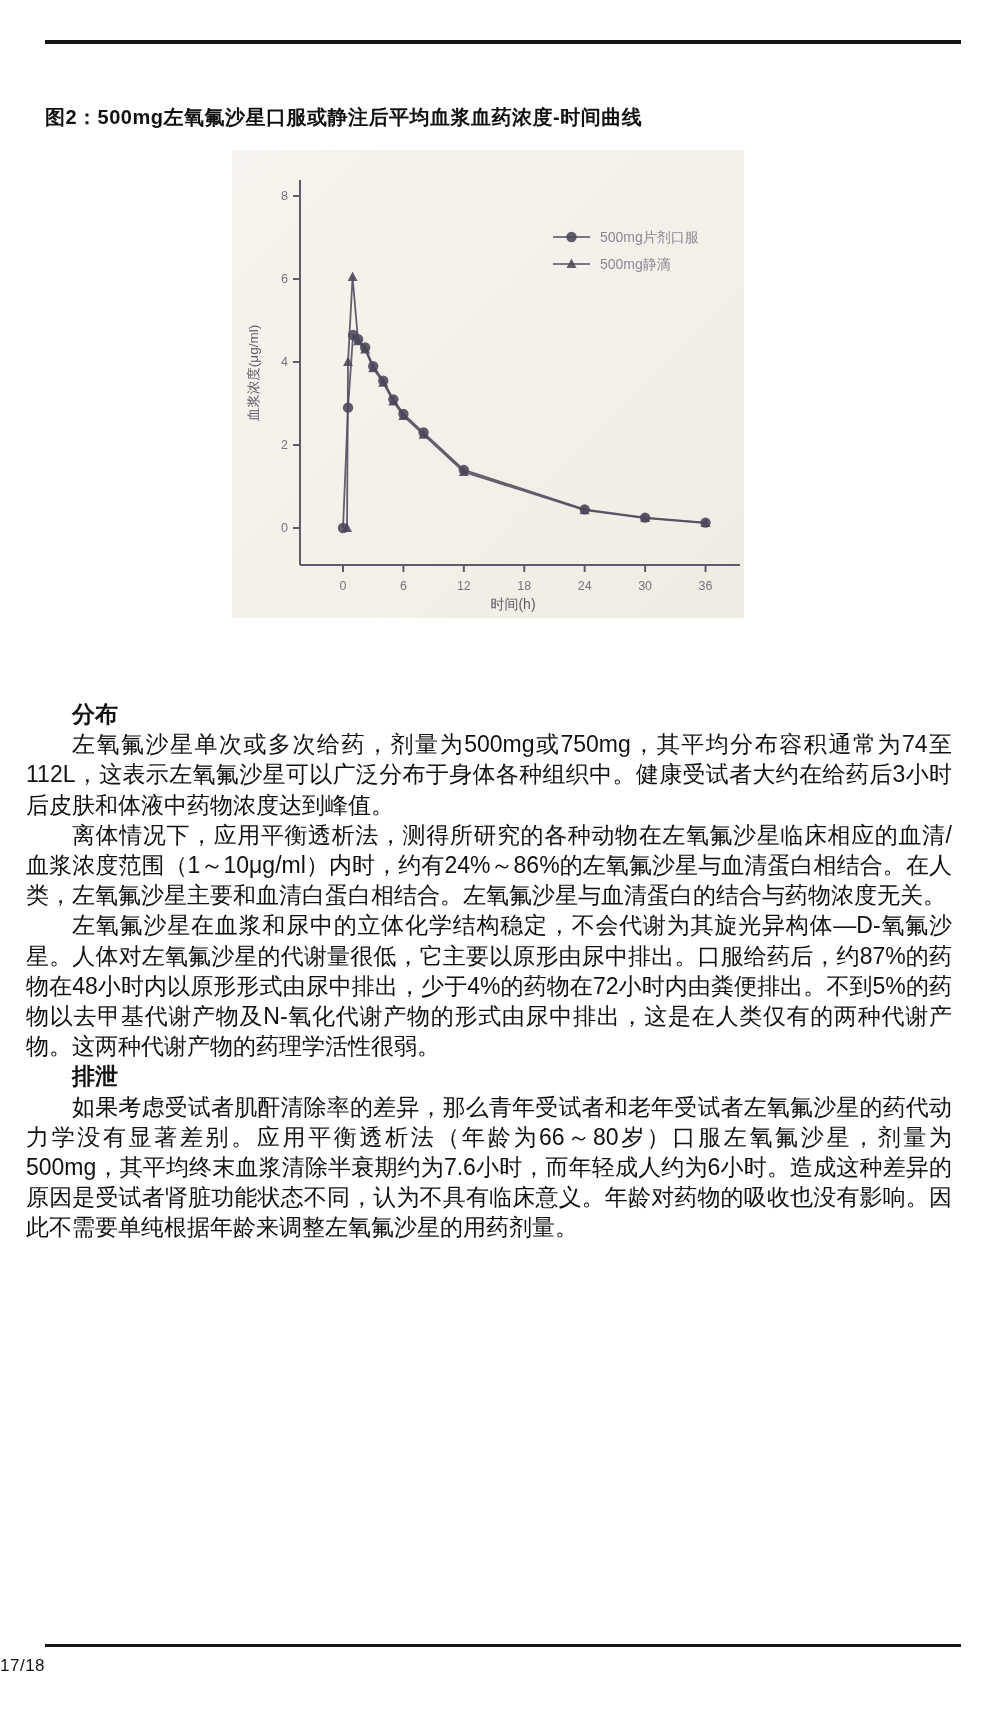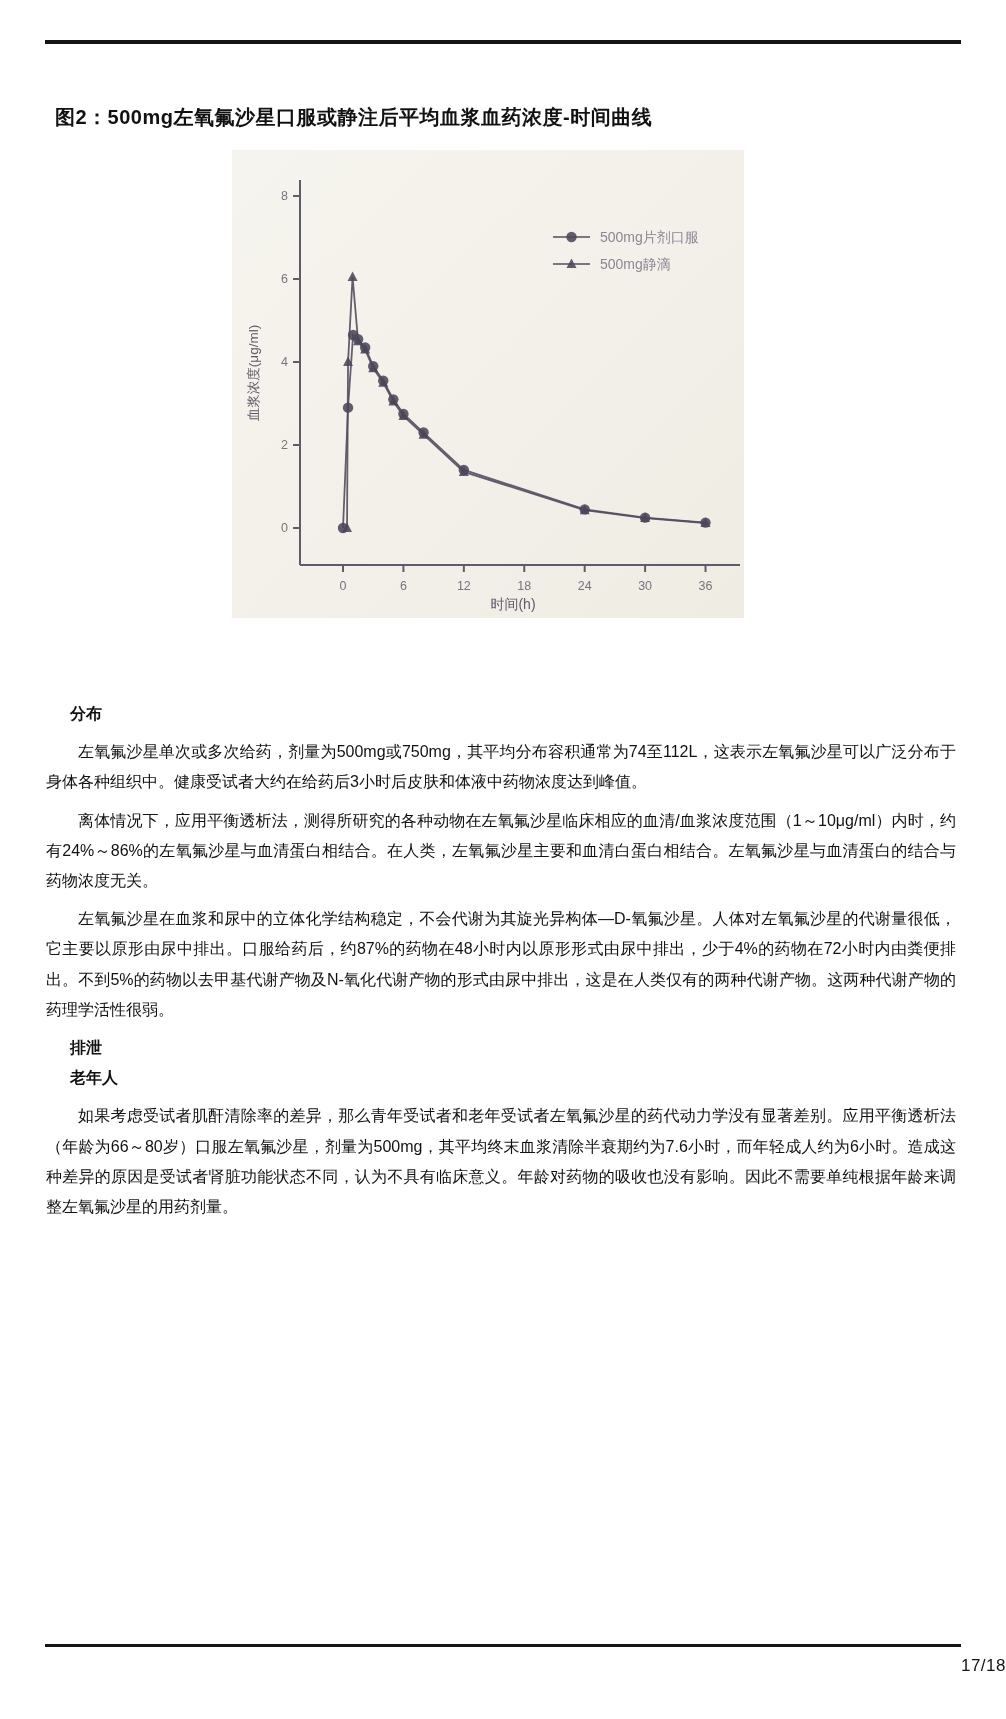--- a/index.html
+++ b/index.html
@@ -8,40 +8,40 @@
     width:1006px;height:1719px;
     background:#ffffff;
     font-family:"Liberation Sans","DejaVu Sans",sans-serif;
     color:#111;
     overflow:hidden;
   }
   .rule{position:absolute;left:45px;width:916px;background:#151515;}
   .rule.top{top:40px;height:4px;}
   .rule.bottom{top:1644px;height:3px;}
   .figure-title{
-    position:absolute;left:55px;top:104px;width:920px;
+    position:absolute;left:45px;top:104px;width:920px;
     font-size:20px;font-weight:600;letter-spacing:0.5px;
     white-space:nowrap;
   }
   .chart-wrap{
     position:absolute;left:232px;top:150px;width:512px;height:468px;
     background:linear-gradient(135deg,#f6f4ee 0%,#f3f0e9 55%,#efece4 100%);
   }
   .chart-wrap svg{display:block;}
   .chart-wrap svg text{font-family:"Liberation Sans","DejaVu Sans",sans-serif;}
   .body-text{
-    position:absolute;left:38px;top:699px;width:926px;
-    font-size:16px;line-height:30.2px;
+    position:absolute;left:26px;top:699px;width:926px;
+    font-size:23px;line-height:30.2px;
     text-align:justify;
   }
-  .body-text p{margin:8px;text-indent:2em;}
+  .body-text p{margin:0;text-indent:2em;}
   .body-text h3{margin:0;padding-left:2em;font-size:inherit;font-weight:bold;line-height:inherit;}
   .page-number{
     position:absolute;left:0;top:1656px;width:100%;
-    text-align:right;font-size:17px;color:#141414;letter-spacing:0.5px;
+    text-align:left;font-size:17px;color:#141414;letter-spacing:0.5px;
   }
 </style>
 </head>
 <body>
 
 <div class="page">
 
   <div class="rule top"></div>
 
   <div class="figure-title">图2：500mg左氧氟沙星口服或静注后平均血浆血药浓度-时间曲线</div>
@@ -117,21 +117,20 @@
 
   <div class="body-text">
     <h3>分布</h3>
     <p>左氧氟沙星单次或多次给药，剂量为500mg或750mg，其平均分布容积通常为74至112L，这表示左氧氟沙星可以广泛分布于身体各种组织中。健康受试者大约在给药后3小时后皮肤和体液中药物浓度达到峰值。</p>
     <p>离体情况下，应用平衡透析法，测得所研究的各种动物在左氧氟沙星临床相应的血清/血浆浓度范围（1～10μg/ml）内时，约有24%～86%的左氧氟沙星与血清蛋白相结合。在人类，左氧氟沙星主要和血清白蛋白相结合。左氧氟沙星与血清蛋白的结合与药物浓度无关。</p>
 
     <p>左氧氟沙星在血浆和尿中的立体化学结构稳定，不会代谢为其旋光异构体—D-氧氟沙星。人体对左氧氟沙星的代谢量很低，它主要以原形由尿中排出。口服给药后，约87%的药物在48小时内以原形形式由尿中排出，少于4%的药物在72小时内由粪便排出。不到5%的药物以去甲基代谢产物及N-氧化代谢产物的形式由尿中排出，这是在人类仅有的两种代谢产物。这两种代谢产物的药理学活性很弱。</p>
 
     <h3>排泄</h3>
 
-    <h3>老年人</h3>
     <p>如果考虑受试者肌酐清除率的差异，那么青年受试者和老年受试者左氧氟沙星的药代动力学没有显著差别。应用平衡透析法（年龄为66～80岁）口服左氧氟沙星，剂量为500mg，其平均终末血浆清除半衰期约为7.6小时，而年轻成人约为6小时。造成这种差异的原因是受试者肾脏功能状态不同，认为不具有临床意义。年龄对药物的吸收也没有影响。因此不需要单纯根据年龄来调整左氧氟沙星的用药剂量。</p>
   </div>
 
   <div class="rule bottom"></div>
 
   <div class="page-number">17/18</div>
 
 </div>
 
 </body></html>

